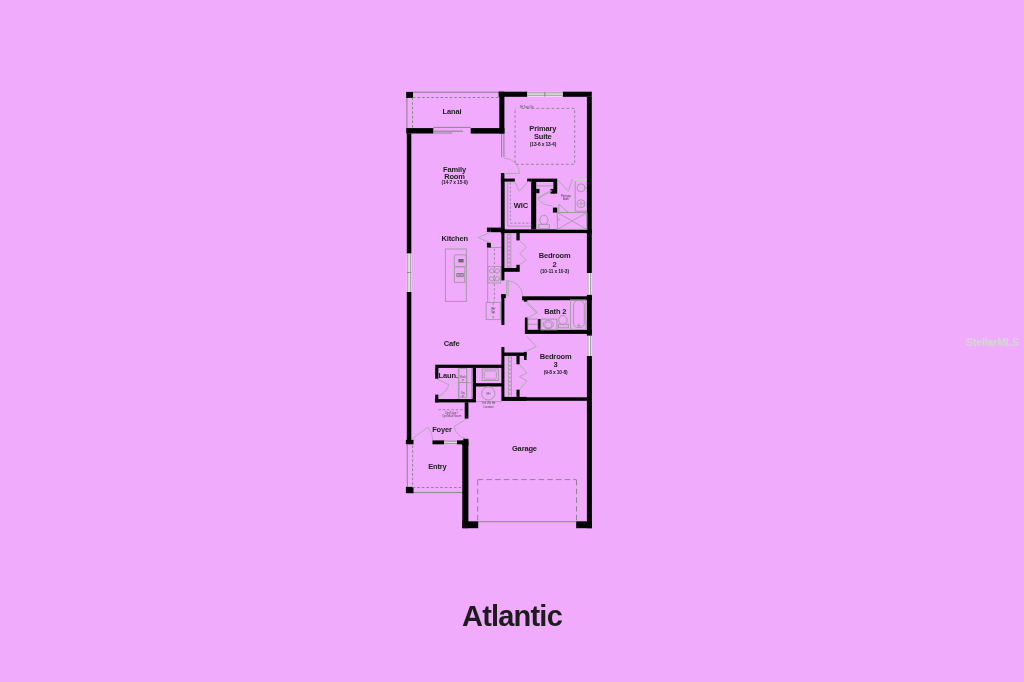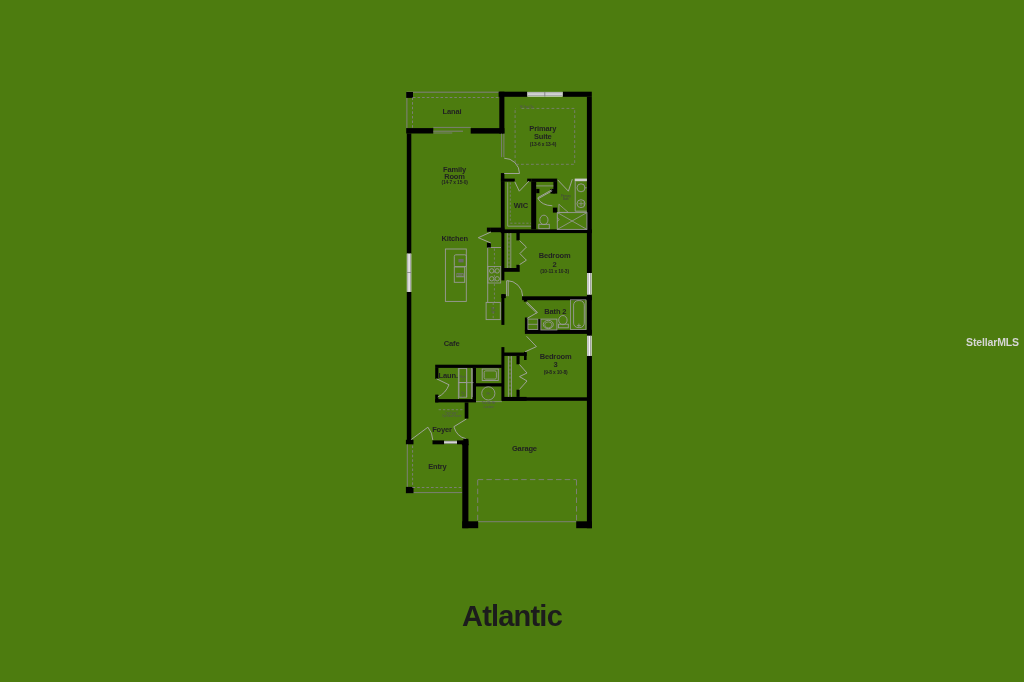--- a/index.html
+++ b/index.html
@@ -1,16 +1,16 @@
 <!DOCTYPE html>
 <html><head>
 <meta charset="utf-8">
 <style>
   html,body{margin:0;padding:0;background:#ffffff;}
-  .page{position:relative;width:1024px;height:682px;background:#4d7c0f;overflow:hidden;}
+  .page{position:relative;width:1024px;height:682px;background:#f0abfc;overflow:hidden;}
   text{font-family:"Liberation Sans","Liberation Sans",sans-serif;}
 </style>
 </head>
 <body>
 <div class="page">
 <svg width="1024" height="682" viewBox="0 0 1024 682">
 
 <g>
         <line x1="406.6" y1="92.2" x2="499.5" y2="92.2" stroke="#808080" stroke-width="1.0"></line>
         <line x1="406.9" y1="92.2" x2="406.9" y2="128.4" stroke="#808080" stroke-width="1.0"></line>

